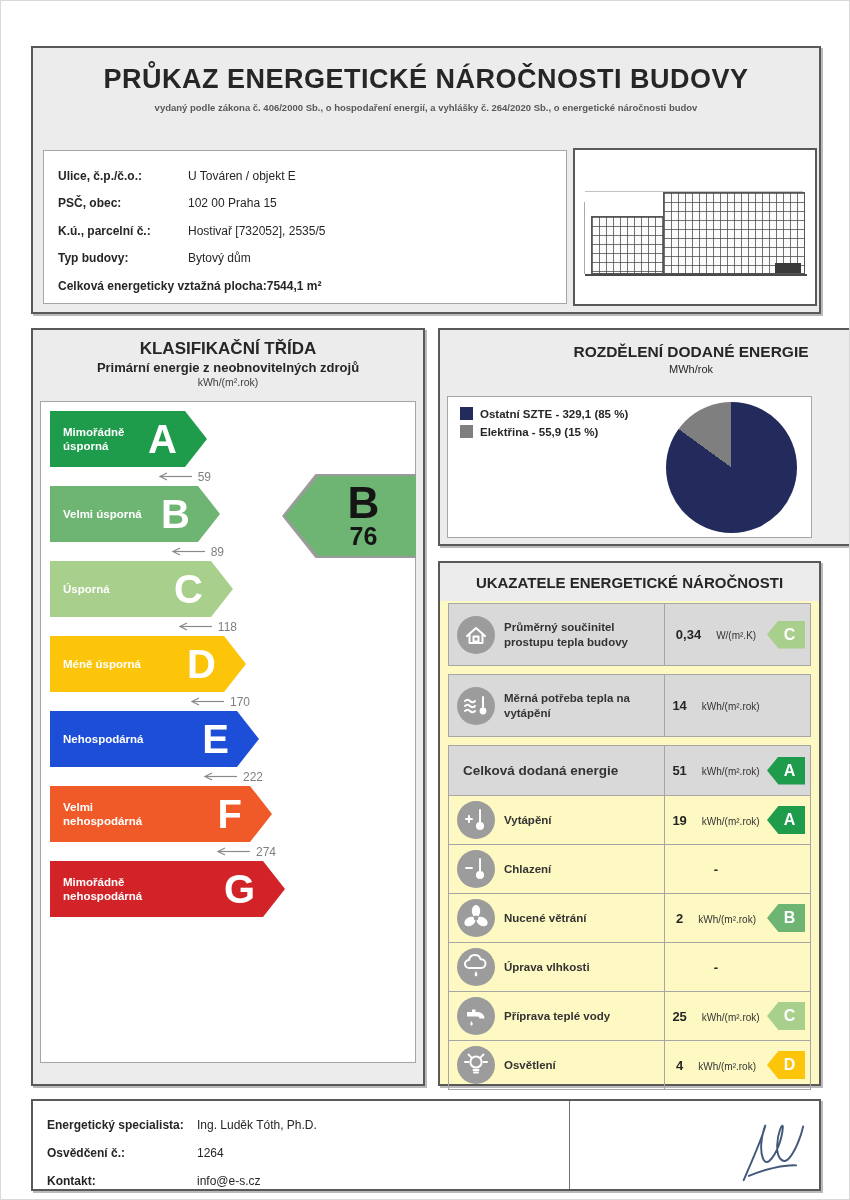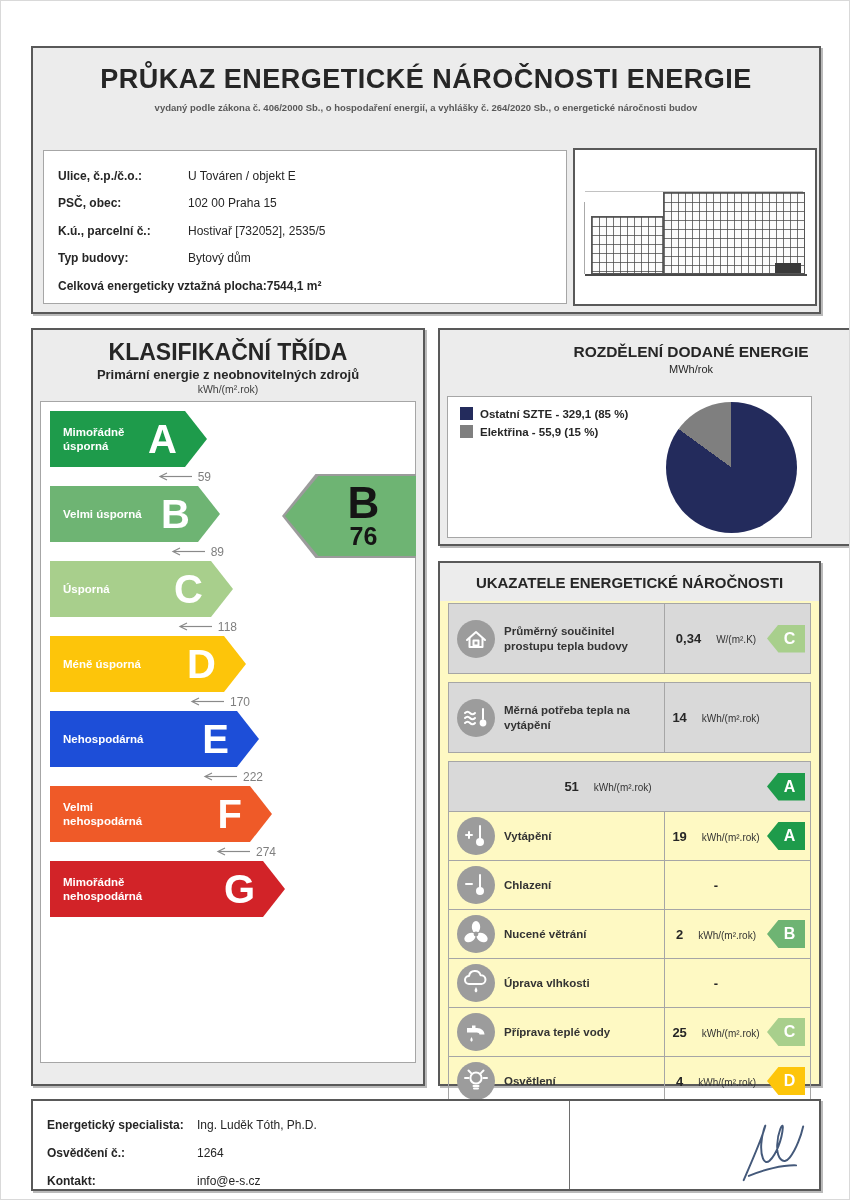--- a/index.html
+++ b/index.html
@@ -24,21 +24,21 @@
                      repeating-linear-gradient(to bottom,rgba(70,70,70,.75) 0 1px,transparent 1px 9px);}
   .bld-left{left:16px;bottom:30px;width:72px;height:56px;}
   .bld-right{left:88px;bottom:30px;width:140px;height:80px;}
   .bld-ground{position:absolute;left:10px;right:8px;bottom:28px;height:2px;background:#4a4a4a;}
   .bld-door{position:absolute;right:14px;bottom:31px;width:26px;height:10px;background:#3a3a3a;}
   .bld-dim-v{position:absolute;left:9px;bottom:30px;width:1px;height:72px;background:#aaa;}
   .bld-dim-h{position:absolute;left:10px;bottom:112px;width:218px;height:1px;background:#c2c2c2;}
 
   
   #class-panel{left:30px;top:327px;width:394px;height:758px;background:#ececec;}
-  .cls-title{margin-top:9px;text-align:center;font-size:23px;font-weight:bold;}
+  .cls-title{margin-top:9px;text-align:center;font-size:17px;font-weight:bold;}
   .cls-sub{text-align:center;font-size:13px;font-weight:bold;margin-top:1px;}
   .cls-unit{text-align:center;font-size:10.5px;color:#404040;margin-top:1px;}
   .arrows-box{position:absolute;left:7px;top:71px;width:376px;height:662px;background:#fff;border:1px solid #a6a6a6;box-sizing:border-box;padding:9px 0 0 9px;}
   .cls-arrow{position:relative;height:56px;display:flex;align-items:center;color:#fff;
     clip-path:polygon(0 0,calc(100% - 22px) 0,100% 50%,calc(100% - 22px) 100%,0 100%);}
   .cls-label{padding-left:13px;width:100px;font-size:11.5px;font-weight:bold;line-height:1.25;}
   .cls-letter{position:absolute;right:30px;top:50%;transform:translateY(-50%);font-size:40px;font-weight:bold;line-height:1;}
   .thr{height:19px;display:flex;align-items:center;justify-content:flex-end;gap:5px;color:#7f7f7f;font-size:12px;}
   .w-a{width:157px}.w-b{width:170px}.w-c{width:183px}.w-d{width:196px}.w-e{width:209px}.w-f{width:222px}.w-g{width:235px}
   .tw-a{width:161px}.tw-b{width:174px}.tw-c{width:187px}.tw-d{width:200px}.tw-e{width:213px}.tw-f{width:226px}
@@ -62,21 +62,21 @@
   .legend-item{display:flex;align-items:center;margin-bottom:5px;}
   .legend-swatch{width:13px;height:13px;margin-right:7px;flex:0 0 13px;}
   .legend-text{font-size:11.5px;font-weight:bold;}
   .pie{position:absolute;right:14px;top:5px;width:131px;height:131px;border-radius:50%;
     background:conic-gradient(#232B5C 0deg 306deg,#7F7F7F 306deg 360deg);}
 
   
   #ind-panel{left:437px;top:560px;width:383px;height:525px;background:#fef9c3;}
   .ind-title{height:38px;background:#ececec;display:flex;align-items:center;justify-content:center;font-size:15px;font-weight:bold;}
   .ind-content{padding:2px 8px 0 8px;}
-  .ind-box{border:1px solid #a6a6a6;box-sizing:border-box;margin-bottom:8px;display:flex;height:71px;}
+  .ind-box{border:1px solid #a6a6a6;box-sizing:border-box;margin-bottom:8px;display:flex;height:63px;}
   .ind-box.gray{background:#d9d9d9;}
   .ind-group{border:1px solid #a6a6a6;box-sizing:border-box;}
   .g-row{display:flex;height:49px;box-sizing:border-box;}
   .g-row + .g-row{border-top:1px solid #a6a6a6;}
   .g-row.gray{background:#d9d9d9;}
   .lbl-cell{flex:0 0 216px;display:flex;align-items:center;border-right:1px solid #a6a6a6;box-sizing:border-box;}
   .lbl-cell .txt{font-size:11.5px;font-weight:bold;color:#333;line-height:1.3;width:150px;}
   .lbl-cell .txt.big{font-size:13.5px;width:auto;padding-left:14px;}
   .ic{width:38px;height:38px;border-radius:50%;background:#9c9c9c;flex:0 0 38px;margin:0 9px 0 8px;display:flex;align-items:center;justify-content:center;}
   .ic svg{display:block;}
@@ -98,21 +98,21 @@
   .f-col.left .f-label{width:150px;flex:0 0 150px;}
   .f-col.right .f-label{width:106px;flex:0 0 106px;}
   .sig{position:absolute;right:8px;top:14px;transform:rotate(-6deg);}
 </style>
 </head>
 <body>
 
 <div class="page">
 
   <div class="panel" id="header-panel">
-    <div class="doc-title">PRŮKAZ ENERGETICKÉ NÁROČNOSTI ENERGIE</div>
+    <div class="doc-title">PRŮKAZ ENERGETICKÉ NÁROČNOSTI BUDOVY</div>
     <div class="doc-subtitle">vydaný podle zákona č. 406/2000 Sb., o hospodaření energií, a vyhlášky č. 264/2020 Sb., o energetické náročnosti budov</div>
 
     <div class="addr-box">
       <div class="addr-row">
         <span class="addr-label">Ulice, č.p./č.o.:</span>
         <span class="addr-value">U Továren / objekt E</span>
       </div>
       <div class="addr-row">
         <span class="addr-label">PSČ, obec:</span>
         <span class="addr-value">102 00 Praha 15</span>
@@ -293,20 +293,23 @@
           <span class="vu">
               <span class="val">14</span>
               <span class="unit">kWh/(m².rok)</span>
             </span>
           <span class="badge"></span>
         </div>
       </div>
 
       <div class="ind-group">
         <div class="g-row gray">
+          <div class="lbl-cell">
+            <span class="txt big">Celková dodaná energie</span>
+          </div>
           <div class="val-cell">
             <span class="vu">
                 <span class="val">51</span>
                 <span class="unit">kWh/(m².rok)</span>
               </span>
             <span class="badge" style="background-color: rgb(30, 155, 75);">A</span>
           </div>
         </div>
 
         <div class="g-row">

